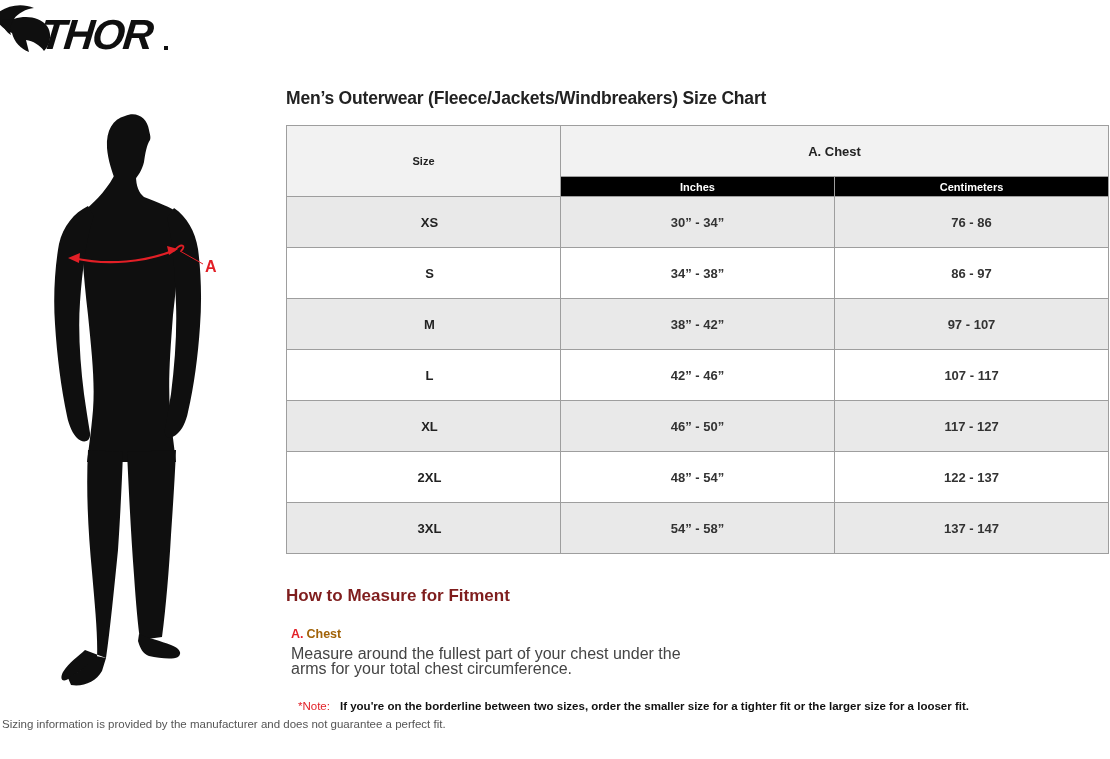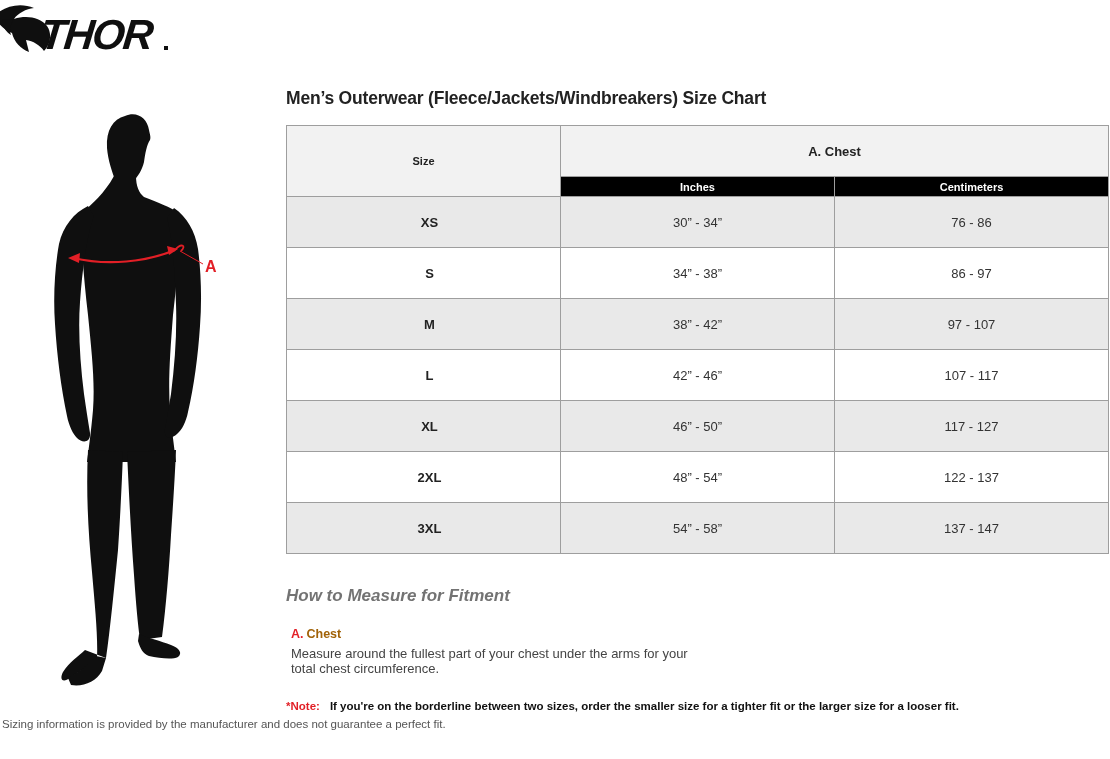--- a/index.html
+++ b/index.html
@@ -47,38 +47,38 @@
     background: #f2f2f2;
     font-size: 13px; font-weight: bold; color: #222;
   }
   td.unit-head {
     height: 20px;
     background: #000000;
     color: #ffffff;
     font-size: 11px; font-weight: bold;
     border-top-color: #000; border-bottom-color: #000;
   }
-  tr.data-row td { height: 51px; font-size: 13px; color: #333; background: #ffffff; }
+  tr.data-row td { height: 51px; font-size: 13px; color: #333; background: #ffffff; font-weight: bold; }
   tr.data-row td.size-cell { font-weight: bold; color: #222; padding-left: 12px; }
   tr.data-row.alt td { background: #e9e9e9; }
 
   .how-to-heading {
     position: absolute; top: 586px; left: 0;
-    font-size: 17px; font-weight: bold; color: #737373; font-style: italic;
+    font-size: 17px; font-weight: bold; color: #7f1d1d;
   }
   .measure-item { position: absolute; top: 624px; left: 5px; width: 440px; }
   .measure-key { font-size: 12.5px; font-weight: bold; color: #e21f26; }
   .measure-name { font-size: 12.5px; font-weight: bold; color: #a16207; margin-left: 3px; }
   .measure-desc {
     margin-top: 4px; margin-left: -5px; padding-left: 5px;
-    font-size: 13px; color: #444; line-height: 15px; width: 410px;
+    font-size: 16px; color: #444; line-height: 15px; width: 410px;
   }
 
   .note-row { position: absolute; top: 700px; left: 0; font-size: 11.5px; }
-  .note-prefix { color: #e21f26; font-weight: bold; }
+  .note-prefix { color: #e21f26; font-weight: normal; margin-left: 12px; }
   .note-text { color: #111; font-weight: bold; margin-left: 10px; }
 
   .footer { position: absolute; left: 2px; top: 718px; font-size: 11.5px; color: #555; line-height: 13.5px; }
 </style>
 </head>
 <body>
 
 <div class="page">
 
   <div class="logo">

